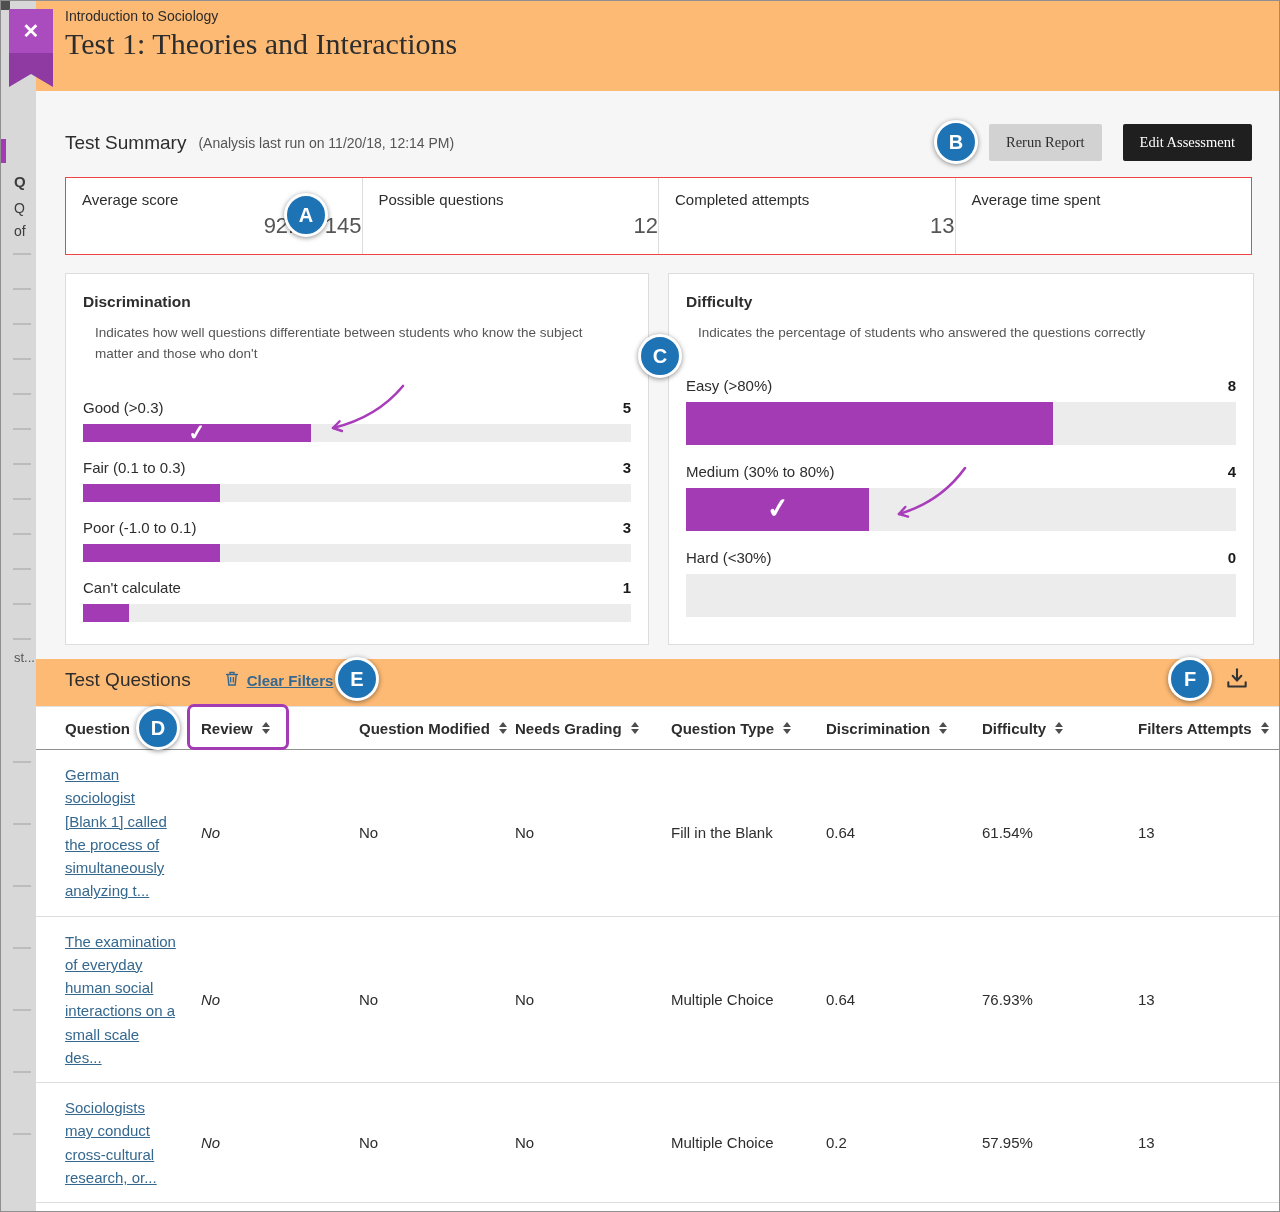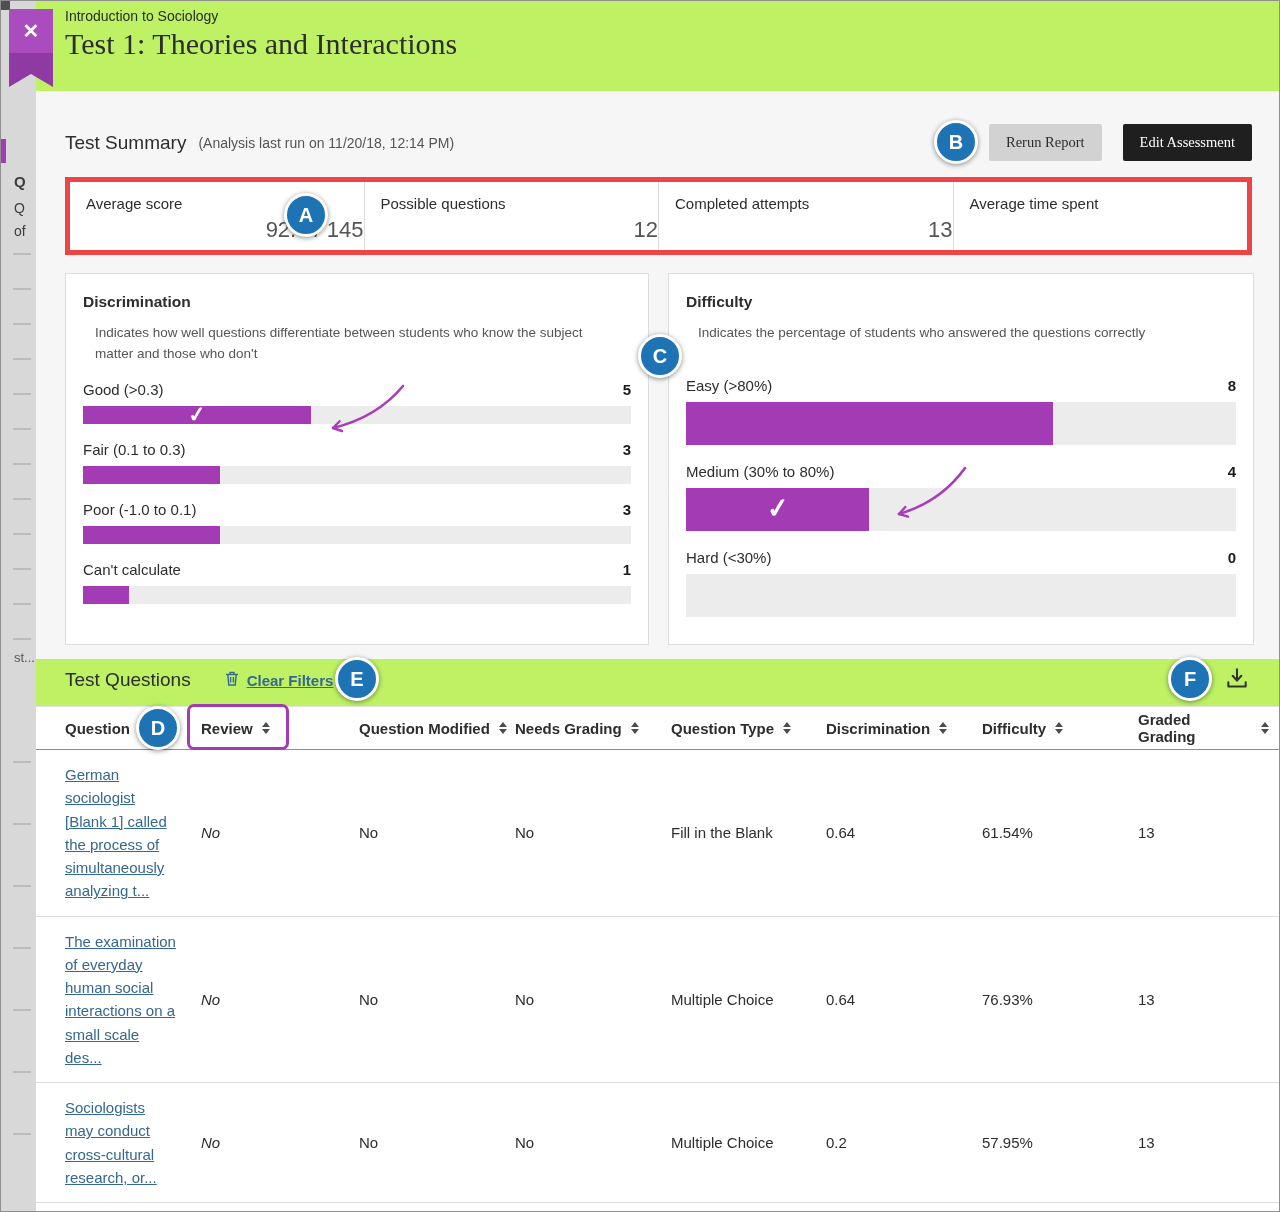--- a/index.html
+++ b/index.html
@@ -21,47 +21,47 @@
   .strip-accent { position:absolute; left:0; top:138px; width:5px; height:24px; background:#a33bb5; }
 
   
   .close-btn { position:absolute; left:8px; top:8px; width:44px; height:44px; border:none;
     background:#aa4cbe; color:#fff; font-size:20px; font-weight:bold; cursor:pointer; z-index:7;
     display:flex; align-items:center; justify-content:center; }
   .close-ribbon { position:absolute; left:8px; top:52px; width:44px; height:34px; background:#8e3aa2; z-index:6;
     clip-path:polygon(0 0, 100% 0, 100% 100%, 50% 62%, 0 100%); }
 
   
-  .panel { position:absolute; left:35px; top:0; right:0; height:100%; background:#bef264; }
+  .panel { position:absolute; left:35px; top:0; right:0; height:100%; background:#fdba74; }
   .summary-bg { position:absolute; left:0; top:90px; right:0; height:568px; background:#f6f6f6; }
   .panel > * { z-index:1; }
 
   .course { position:absolute; left:29px; top:7px; font-size:14px; color:#2b2b2b; }
   .title { position:absolute; left:29px; top:26px; font-family:"Liberation Serif", serif; font-size:30px; color:#2d2d2d; }
 
   .summary-bar { position:absolute; left:29px; right:27px; top:123px; height:37px; display:flex; align-items:center; }
   .h2 { font-size:19px; font-weight:normal; color:#2d2d2d; }
   .note { font-size:14px; color:#555; margin-left:12px; }
   .btns { margin-left:auto; display:flex; gap:21px; }
   .btn { height:37px; padding:0 17px; font-size:14.5px; display:flex; align-items:center; border:none; border-radius:2px; cursor:pointer; font-family:Liberation Serif, serif; }
   .btn-gray { background:#d2d2d2; color:#2d2d2d; }
   .btn-dark { background:#1f1f1f; color:#fff; }
 
-  .stats { position:absolute; left:29px; right:27px; top:176px; height:78px; background:#fff; border:5px solid #ef4444; display:flex; }
+  .stats { position:absolute; left:29px; right:27px; top:176px; height:78px; background:#fff; border:1px solid #ef4444; display:flex; }
   .stat { flex:1; padding:13px 0 0 16px; border-right:1px solid #ddd; }
   .stat:last-child { border-right:none; }
   .stat .label { font-size:15px; color:#2d2d2d; margin-bottom:5px; }
   .stat .value { font-size:22px; color:#555;text-align:right; }
 
   .card { position:absolute; top:272px; height:372px; background:#fff; border:1px solid #ddd; padding:19px 17px; }
   .card-disc { left:29px; width:584px; }
   .card-diff { left:632px; width:586px; }
   .card h3 { margin:0 0 10px; font-size:15.5px; font-weight:bold; color:#2d2d2d; }
   .card .desc { font-size:13.5px; color:#555; line-height:1.55; margin:12px; }
-  .card-disc .bars { margin-top:16px;text-align:center; }
+  .card-disc .bars { margin-top:34px;text-align:center; }
   .card-diff .bars { margin-top:33px; }
   .card-disc .bar-group { margin-bottom:17px; }
   .card-diff .bar-group { margin-bottom:18px; }
   .bar-head { display:flex; justify-content:space-between; align-items:baseline; margin-bottom:8px; line-height:17px; }
   .bar-label { font-size:15px; color:#2d2d2d; }
   .bar-value { font-size:15px; font-weight:bold; color:#1a1a1a; }
   .bar-track { position:relative; height:18px; background:#ececec; }
   .card-diff .bar-track { height:43px; }
   .bar-fill { position:relative; height:100%; }
   .bar-check { position:absolute; left:50%; top:50%; transform:translate(-50%,-52%) rotate(-6deg);
@@ -295,21 +295,21 @@
             </span>
         </div>
         <div class="th">
           <span>Difficulty</span>
           <span class="sort">
               <i class="up"></i>
               <i class="dn"></i>
             </span>
         </div>
         <div class="th">
-          <span>Graded Grading</span>
+          <span>Filters Attempts</span>
           <span class="sort">
               <i class="up"></i>
               <i class="dn"></i>
             </span>
         </div>
       </div>
       <div>
           <div class="trow">
             <div class="q"><a href="#">German sociologist [Blank 1] called the process of simultaneously analyzing t...</a></div>
             <div class="italic">No</div>

